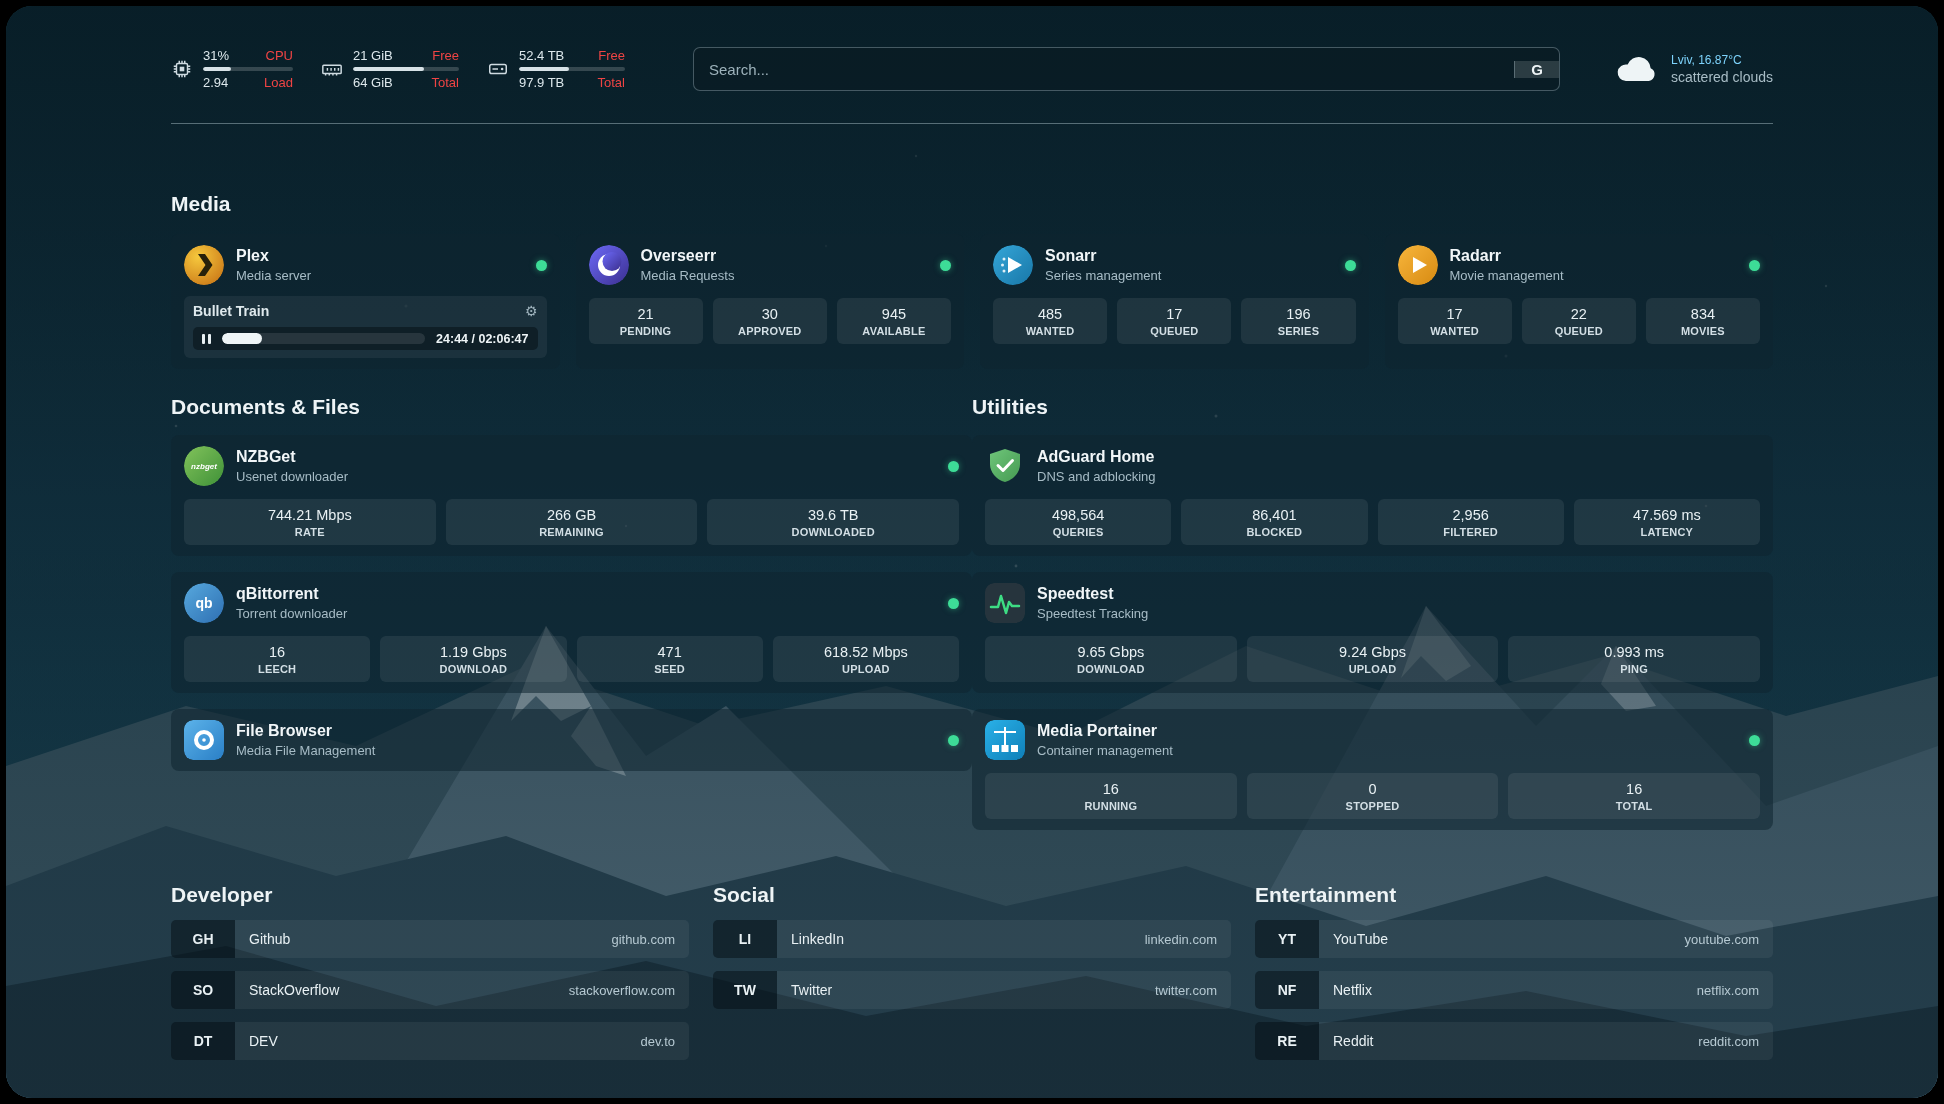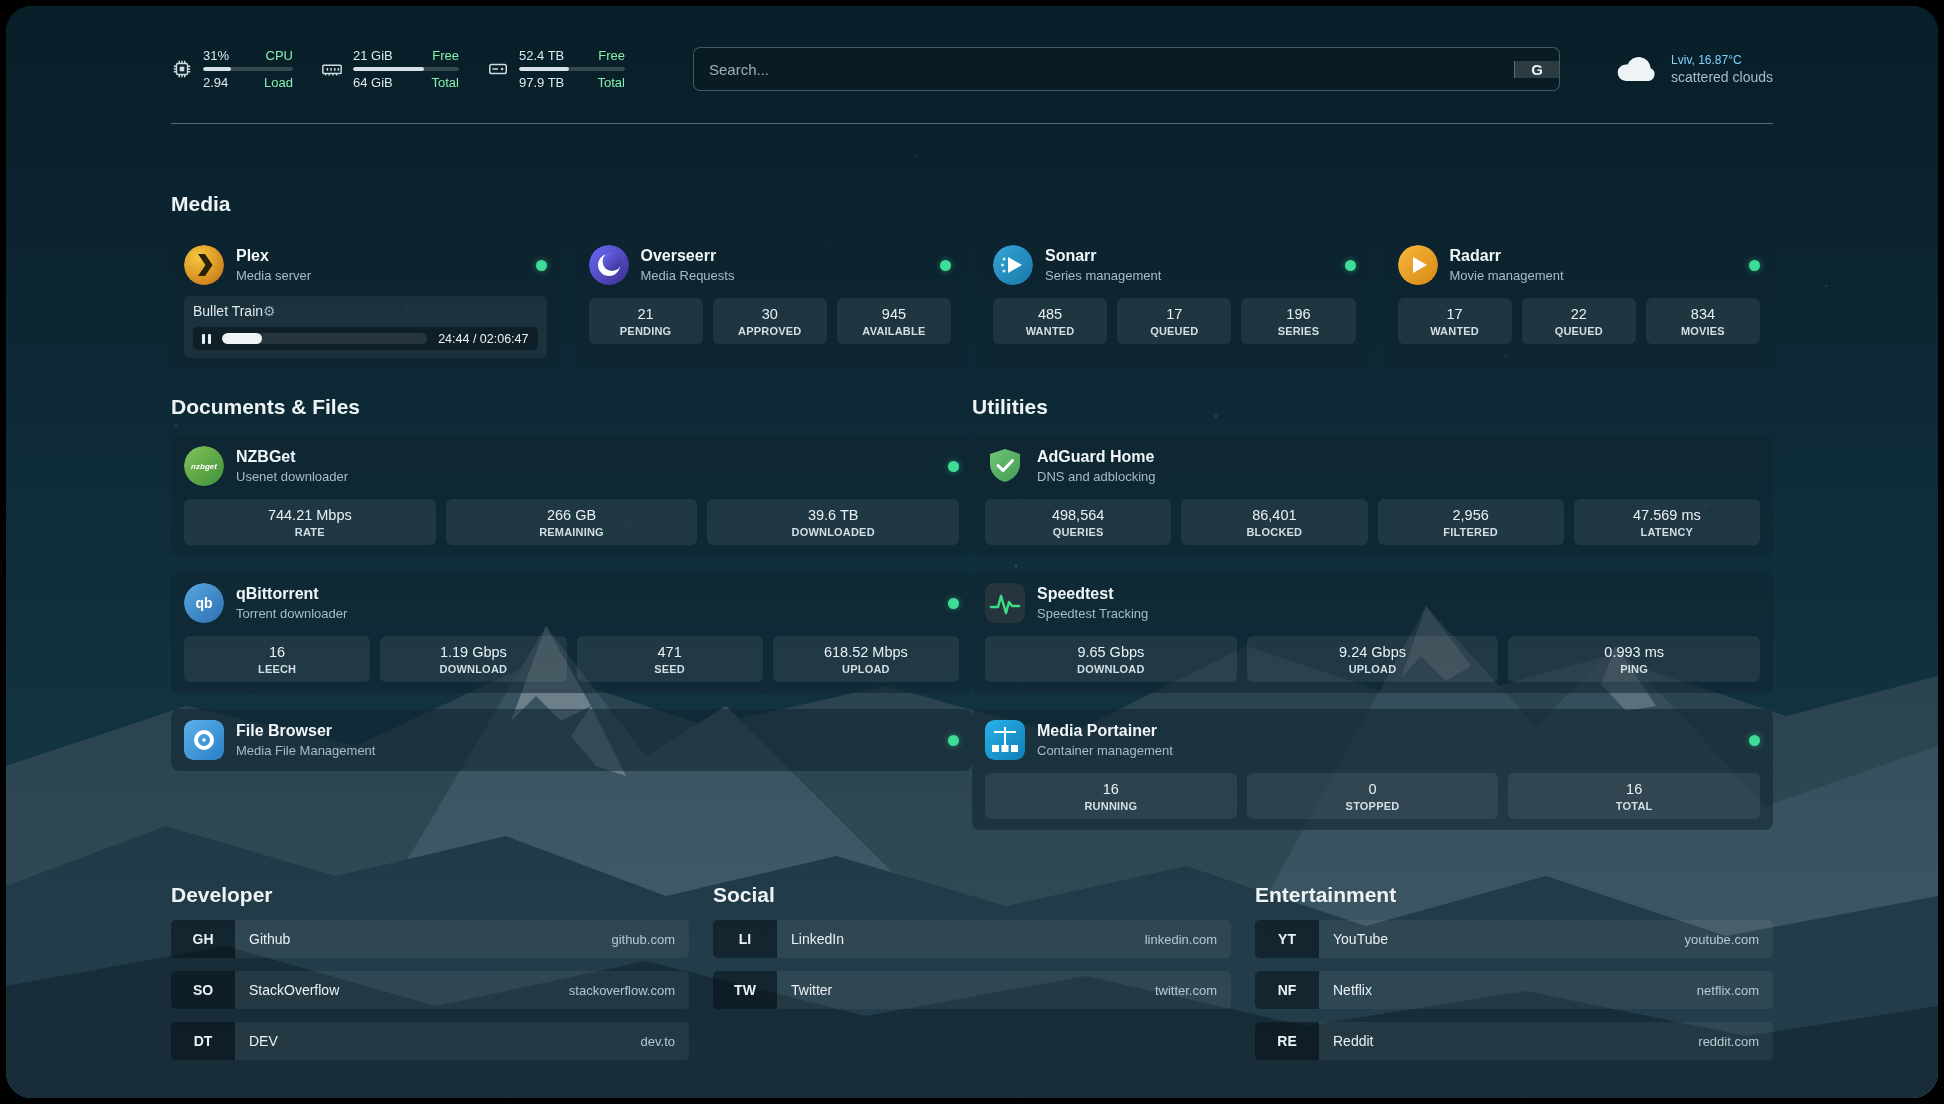--- a/index.html
+++ b/index.html
@@ -10,21 +10,21 @@
     background:linear-gradient(180deg,rgba(7,27,36,.80) 0%,rgba(10,34,45,.55) 45%,rgba(9,30,40,.30) 100%);}
   .content{position:relative;z-index:2;padding:0 165px;height:100%;box-sizing:border-box;}
 
   
   .topbar{display:flex;align-items:center;padding-top:37px;height:52px;}
   .res{display:flex;align-items:center;gap:10px;margin-right:28px;}
   .res-icon{display:flex;color:#cfdbe1;}
   .res-body{width:90px;}
   .res-body.wide{width:106px;}
   .res-row{display:flex;justify-content:space-between;font-size:13px;color:#dde8ec;line-height:17px;}
-  .res-label{color:#86efac;text-align:right;}
+  .res-label{color:#ef4444;text-align:right;}
   .res-bar{height:4px;background:rgba(255,255,255,.18);border-radius:2px;margin:3px 0;overflow:hidden;}
   .res-fill{height:100%;background:#d7e2e7;border-radius:2px;}
 
   .search{flex:1;display:flex;margin:0 54px 0 40px;height:42px;background:rgba(9,24,31,.42);
     border:1px solid rgba(168,190,200,.38);border-radius:7px;overflow:hidden;align-items:center;}
   .search input{flex:1;background:transparent;border:0;outline:0;color:#e6eef2;font-size:15px;padding:0 15px;font-family:inherit;}
   .search input::placeholder{color:#9db2bb;}
   .search-btn{width:44px;display:flex;align-items:center;justify-content:center;background:rgba(255,255,255,.14);
     color:#eef4f6;font-size:15px;font-weight:700;border-left:1px solid rgba(168,190,200,.38);cursor:pointer;}
 
@@ -49,28 +49,28 @@
   .app-desc{font-size:13px;color:#a7bcc6;line-height:17px;margin-top:1px;white-space:nowrap;}
   .status-dot{width:11px;height:11px;border-radius:50%;background:#3ddc97;margin-left:auto;align-self:center;flex:none;
     box-shadow:0 0 6px rgba(61,220,151,.5);}
 
   .stats{display:flex;gap:10px;margin-top:13px;}
   .stat{flex:1;background:rgba(255,255,255,.075);border-radius:6px;text-align:center;padding:8px 4px 7px;min-width:0;}
   .stat-value{font-size:14.5px;color:#e9f1f4;white-space:nowrap;}
   .stat-label{font-size:11px;font-weight:700;color:#d3dfe5;margin-top:3px;letter-spacing:.2px;white-space:nowrap;}
 
   .now-playing{background:rgba(255,255,255,.06);border-radius:6px;padding:6px 9px 8px;margin-top:11px;}
-  .np-top{display:flex;justify-content:flex-start;align-items:center;font-size:14px;color:#dfe9ed;line-height:18px;}
+  .np-top{display:flex;justify-content:space-between;align-items:center;font-size:14px;color:#dfe9ed;line-height:18px;font-weight:bold;}
   .np-gear{color:#9fb3bd;font-size:14px;font-family:"DejaVu Sans",sans-serif;cursor:pointer;}
   .player{display:flex;align-items:center;background:rgba(6,17,22,.55);border-radius:5px;height:23px;margin-top:7px;padding:0 9px;}
   .pause{display:flex;gap:3px;cursor:pointer;}
   .pause i{width:3px;height:10px;background:#e8f0f3;border-radius:1px;display:block;}
   .ptrack{flex:1;height:11px;background:rgba(255,255,255,.10);border-radius:6px;margin:0 11px;overflow:hidden;cursor:pointer;}
   .pfill{height:100%;background:#eef4f6;border-radius:6px;}
-  .ptime{font-size:12.5px;font-weight:400;color:#eef4f6;white-space:nowrap;}
+  .ptime{font-size:12.5px;font-weight:700;color:#eef4f6;white-space:nowrap;}
 
   .two-col{display:grid;grid-template-columns:1fr 1fr;margin-top:26px;align-items:start;}
   .col .card{margin-top:16px;}
 
   
   .bm-grid{display:grid;grid-template-columns:repeat(3,1fr);gap:24px;margin-top:53px;align-items:start;}
   .bm-row{display:flex;height:38px;margin-top:13px;border-radius:5px;overflow:hidden;cursor:pointer;}
   .bm-abbr{width:64px;background:rgba(4,14,19,.5);display:flex;align-items:center;justify-content:center;
     font-size:14px;font-weight:600;color:#e9f1f4;flex:none;}
   .bm-main{flex:1;background:rgba(255,255,255,.06);display:flex;align-items:center;justify-content:space-between;padding:0 14px;min-width:0;}

